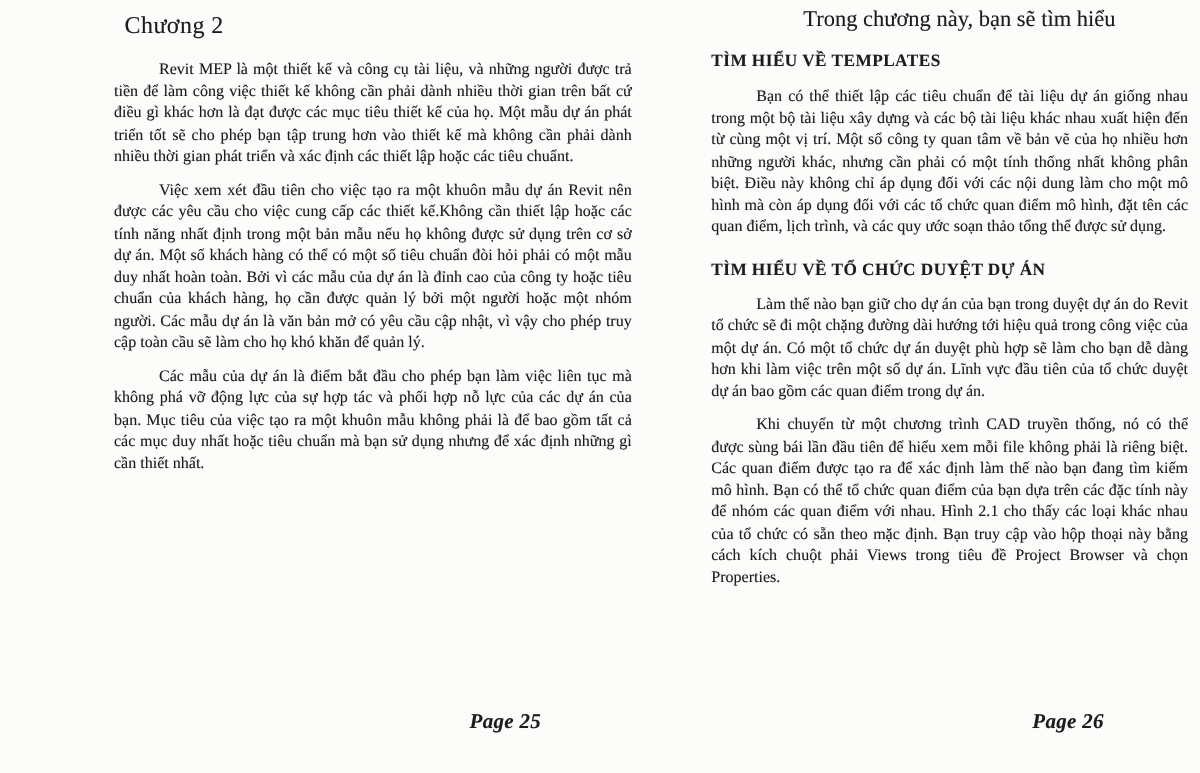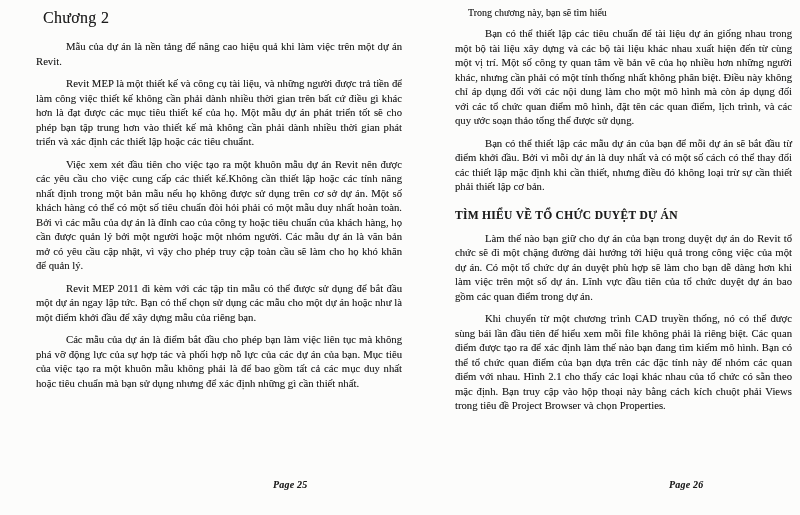--- a/index.html
+++ b/index.html
@@ -9,21 +9,21 @@
     font-family: "Liberation Serif", "DejaVu Serif", serif;
     color: #1c1c1c;
     overflow: hidden;
   }
   .spread { display: flex; width: 800px; height: 515px; }
   .page {
     position: relative;
     height: 515px;
     text-shadow: 0 0 0.5px rgba(0,0,0,.35);
   }
-  .page-left  { width: 415px; padding: 6px 13px 0 36px; }
+  .page-left  { width: 415px; padding: 6px 13px 0 36px; margin-left: 40px; }
   .page-right { width: 385px; padding: 4px 8px 0 40px; }
 
   .chapter-number {
     font-size: 16px;
     margin: 3px 0 12px 7px;
     letter-spacing: 0.3px;
   }
   .chapter-title {
     font-size: 20px;
     letter-spacing: 0.6px;
@@ -33,23 +33,24 @@
 
   p.body-par {
     font-size: 10.7px;
     line-height: 14.5px;
     text-align: justify;
     text-indent: 30px;
     margin: 0 0 8px 0;
   }
 
   .intro-line {
-    font-size: 10px;
+    font-size: 15px;
     line-height: 14px;
     margin: 2px 0 6px 13px;
+    text-align: center;
   }
   ul.objectives {
     list-style: disc;
     margin: 0 0 4px 0;
     padding-left: 38px;
   }
   ul.objectives li {
     font-size: 10.8px;
     line-height: 13px;
     margin-bottom: 7.5px;
@@ -58,52 +59,50 @@
   h3.section-heading {
     font-size: 11.5px;
     font-weight: 700;
     letter-spacing: 0.3px;
     margin: 15px 0 10px 0;
   }
 
   .page-footer {
     position: absolute;
     bottom: 25px;
-    font-size: 10px;
+    font-size: 14px;
     font-style: italic;
     font-weight: 700;
     letter-spacing: 0.2px;
     text-align: right;
   }
   .page-left  .page-footer { left: 273px; }
   .page-right .page-footer { left: 254px; }
 </style>
 </head>
 <body>
 
 <div class="spread">
 
   <div class="page page-left">
     <div class="chapter-number">Chương 2</div>
 
-    <p class="body-par">Mẫu của dự án là nền tảng để nâng cao hiệu quả khi làm việc trên một dự án Revit.</p>
     <p class="body-par">Revit MEP là một thiết kế và công cụ tài liệu, và những người được trả tiền để làm công việc thiết kế không cần phải dành nhiều thời gian trên bất cứ điều gì khác hơn là đạt được các mục tiêu thiết kế của họ. Một mẫu dự án phát triển tốt sẽ cho phép bạn tập trung hơn vào thiết kế mà không cần phải dành nhiều thời gian phát triển và xác định các thiết lập hoặc các tiêu chuẩnt.</p>
     <p class="body-par">Việc xem xét đầu tiên cho việc tạo ra một khuôn mẫu dự án Revit nên được các yêu cầu cho việc cung cấp các thiết kế.Không cần thiết lập hoặc các tính năng nhất định trong một bản mẫu nếu họ không được sử dụng trên cơ sở dự án. Một số khách hàng có thể có một số tiêu chuẩn đòi hỏi phải có một mẫu duy nhất hoàn toàn. Bởi vì các mẫu của dự án là đỉnh cao của công ty hoặc tiêu chuẩn của khách hàng, họ cần được quản lý bởi một người hoặc một nhóm người. Các mẫu dự án là văn bản mở có yêu cầu cập nhật, vì vậy cho phép truy cập toàn cầu sẽ làm cho họ khó khăn để quản lý.</p>
-    <p class="body-par">Revit MEP 2011 đi kèm với các tập tin mẫu có thể được sử dụng để bắt đầu một dự án ngay lập tức. Bạn có thể chọn sử dụng các mẫu cho một dự án hoặc như là một điểm khởi đầu để xây dựng mẫu của riêng bạn.</p>
     <p class="body-par">Các mẫu của dự án là điểm bắt đầu cho phép bạn làm việc liên tục mà không phá vỡ động lực của sự hợp tác và phối hợp nỗ lực của các dự án của bạn. Mục tiêu của việc tạo ra một khuôn mẫu không phải là để bao gồm tất cả các mục duy nhất hoặc tiêu chuẩn mà bạn sử dụng nhưng để xác định những gì cần thiết nhất.</p>
 
     <div class="page-footer">Page 25</div>
   </div>
 
   <div class="page page-right">
     <div class="intro-line">Trong chương này, bạn sẽ tìm hiểu</div>
 
 
+    <h3 class="section-heading">TÌM HIỂU VỀ TEMPLATES</h3>
     <p class="body-par">Bạn có thể thiết lập các tiêu chuẩn để tài liệu dự án giống nhau trong một bộ tài liệu xây dựng và các bộ tài liệu khác nhau xuất hiện đến từ cùng một vị trí. Một số công ty quan tâm về bản vẽ của họ nhiều hơn những người khác, nhưng cần phải có một tính thống nhất không phân biệt. Điều này không chỉ áp dụng đối với các nội dung làm cho một mô hình mà còn áp dụng đối với các tổ chức quan điểm mô hình, đặt tên các quan điểm, lịch trình, và các quy ước soạn thảo tổng thể được sử dụng.</p>
-    <p class="body-par">Bạn có thể thiết lập các mẫu dự án của bạn để mỗi dự án sẽ bắt đầu từ điểm khởi đầu.  Bởi vì mỗi dự án là duy nhất và có một số cách có thể thay đổi các thiết lập mặc định khi cần thiết, nhưng điều đó không loại trừ sự cần thiết phải thiết lập cơ bản.</p>
 
     <h3 class="section-heading">TÌM HIỂU VỀ TỔ CHỨC DUYỆT DỰ ÁN</h3>
     <p class="body-par">Làm thế nào bạn giữ cho dự án của bạn trong duyệt dự án do Revit tổ chức sẽ đi một chặng đường dài hướng tới hiệu quả trong công việc của một dự án. Có một tổ chức dự án duyệt phù hợp sẽ làm cho bạn dễ dàng hơn khi làm việc trên một số dự án. Lĩnh vực đầu tiên của tổ chức duyệt dự án bao gồm các quan điểm trong dự án.</p>
     <p class="body-par">Khi chuyển từ một chương trình CAD truyền thống, nó có thể được sùng bái lần đầu tiên để hiểu xem mỗi file không phải là riêng biệt. Các quan điểm được tạo ra để xác định làm thế nào bạn đang tìm kiếm mô hình. Bạn có thể tổ chức quan điểm của bạn dựa trên các đặc tính này để nhóm các quan điểm với nhau. Hình 2.1 cho thấy các loại khác nhau của tổ chức có sẵn theo mặc định. Bạn truy cập vào hộp thoại này bằng cách kích chuột phải Views trong tiêu đề Project Browser và chọn Properties.</p>
 
     <div class="page-footer">Page 26</div>
   </div>
 
 </div>
 

